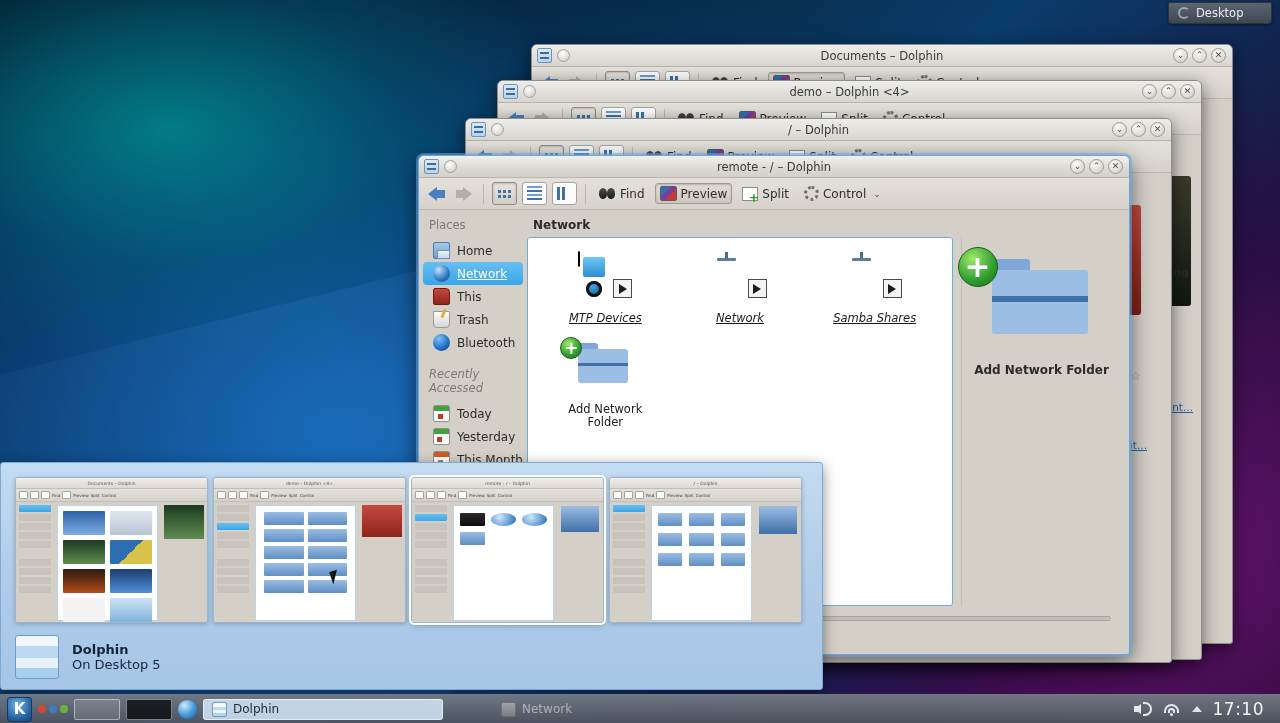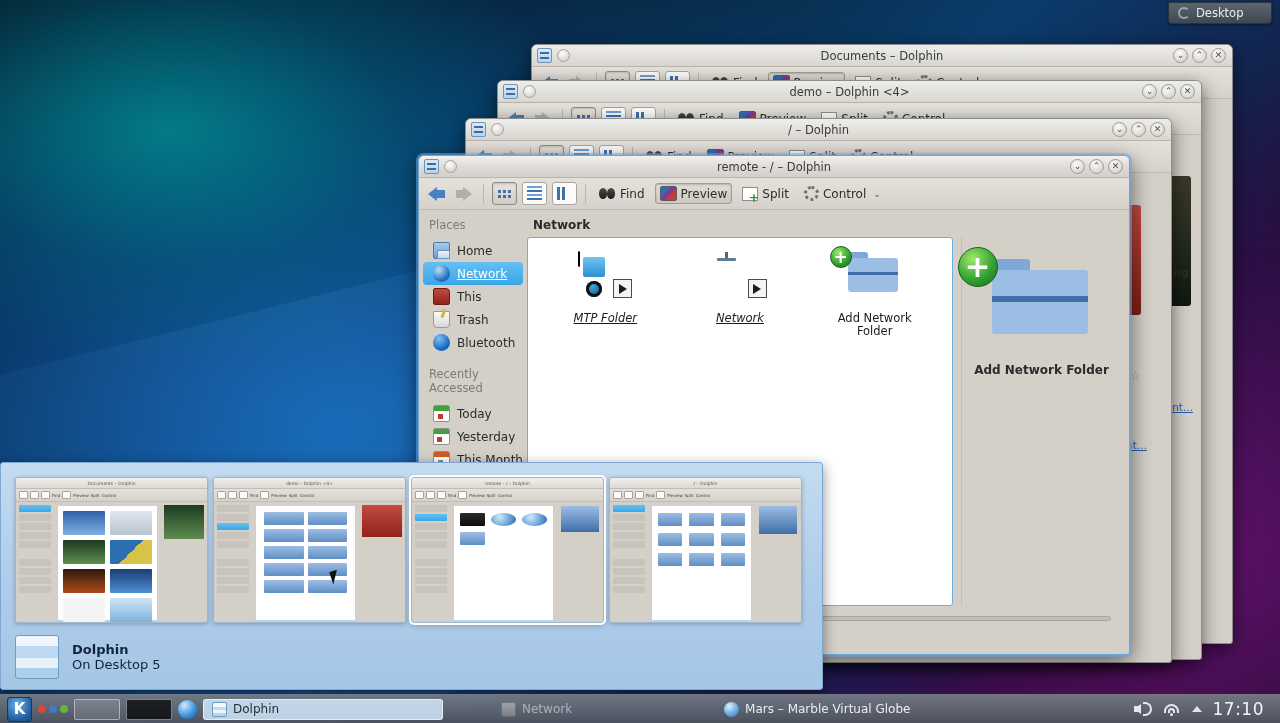--- a/index.html
+++ b/index.html
@@ -671,21 +671,21 @@
       </div>
       <div class="place">
         <span class="pic pic-trash"></span>
         <span class="pl-label">Trash</span>
       </div>
       <div class="place">
         <span class="pic pic-bt">⑋</span>
         <span class="pl-label">Bluetooth</span>
       </div>
 
-      <div class="places-head" style="padding-top:13px;">Recently Accessed</div>
+      <div class="places-head" style="padding-top:13px;font-style:italic;">Recently Accessed</div>
 
       <div class="place">
         <span class="pic pic-cal"></span>
         <span class="pl-label">Today</span>
       </div>
       <div class="place">
         <span class="pic pic-cal c2"></span>
         <span class="pl-label">Yesterday</span>
       </div>
       <div class="place">
@@ -700,34 +700,44 @@
         <div class="filepane">
           <div class="icon-grid">
 
             <div class="fileitem">
               <span class="big-ic">
                 <span class="ic-mtp"></span>
                 <span class="link-badge">
                     <i></i>
                   </span>
               </span>
-              <span class="flabel">MTP Folder</span>
+              <span class="flabel">MTP Devices</span>
             </div>
 
             <div class="fileitem">
               <span class="big-ic">
                 <span class="ic-globe-big"></span>
                 <span class="ic-globe-stand"></span>
                 <span class="link-badge">
                     <i></i>
                   </span>
               </span>
               <span class="flabel">Network</span>
             </div>
 
+            <div class="fileitem">
+              <span class="big-ic">
+                <span class="ic-globe-big"></span>
+                <span class="ic-globe-stand"></span>
+                <span class="link-badge">
+                    <i></i>
+                  </span>
+              </span>
+              <span class="flabel">Samba Shares</span>
+            </div>
 
             <div class="fileitem">
               <span class="big-ic">
                 <span class="ic-addfolder"><span class="tab"></span><span class="body"></span>
                   <span class="plus-badge">+</span>
                 </span>
               </span>
               <span class="flabel plain">Add Network Folder</span>
             </div>
 
@@ -963,24 +973,20 @@
     <span class="tk-ic tk-dolphin"></span>
     <span>Dolphin</span>
   </span>
 
 
   <span class="task dim" style="margin-left:44px;">
     <span class="tk-ic tk-sudoku"></span>
     <span>Network</span>
   </span>
 
-  <span class="task" style="margin-left:130px;">
-    <span class="tk-ic tk-marble"></span>
-    <span>Mars – Marble Virtual Globe</span>
-  </span>
 
   <span class="tray">
     <span class="tr-ic">
       <span class="spk"></span>
         <span class="spk2"></span>
         <span class="wave"></span>
     </span>
     <span class="tr-ic">
       <span class="wifi"></span>
         <span class="wifi2"></span>

